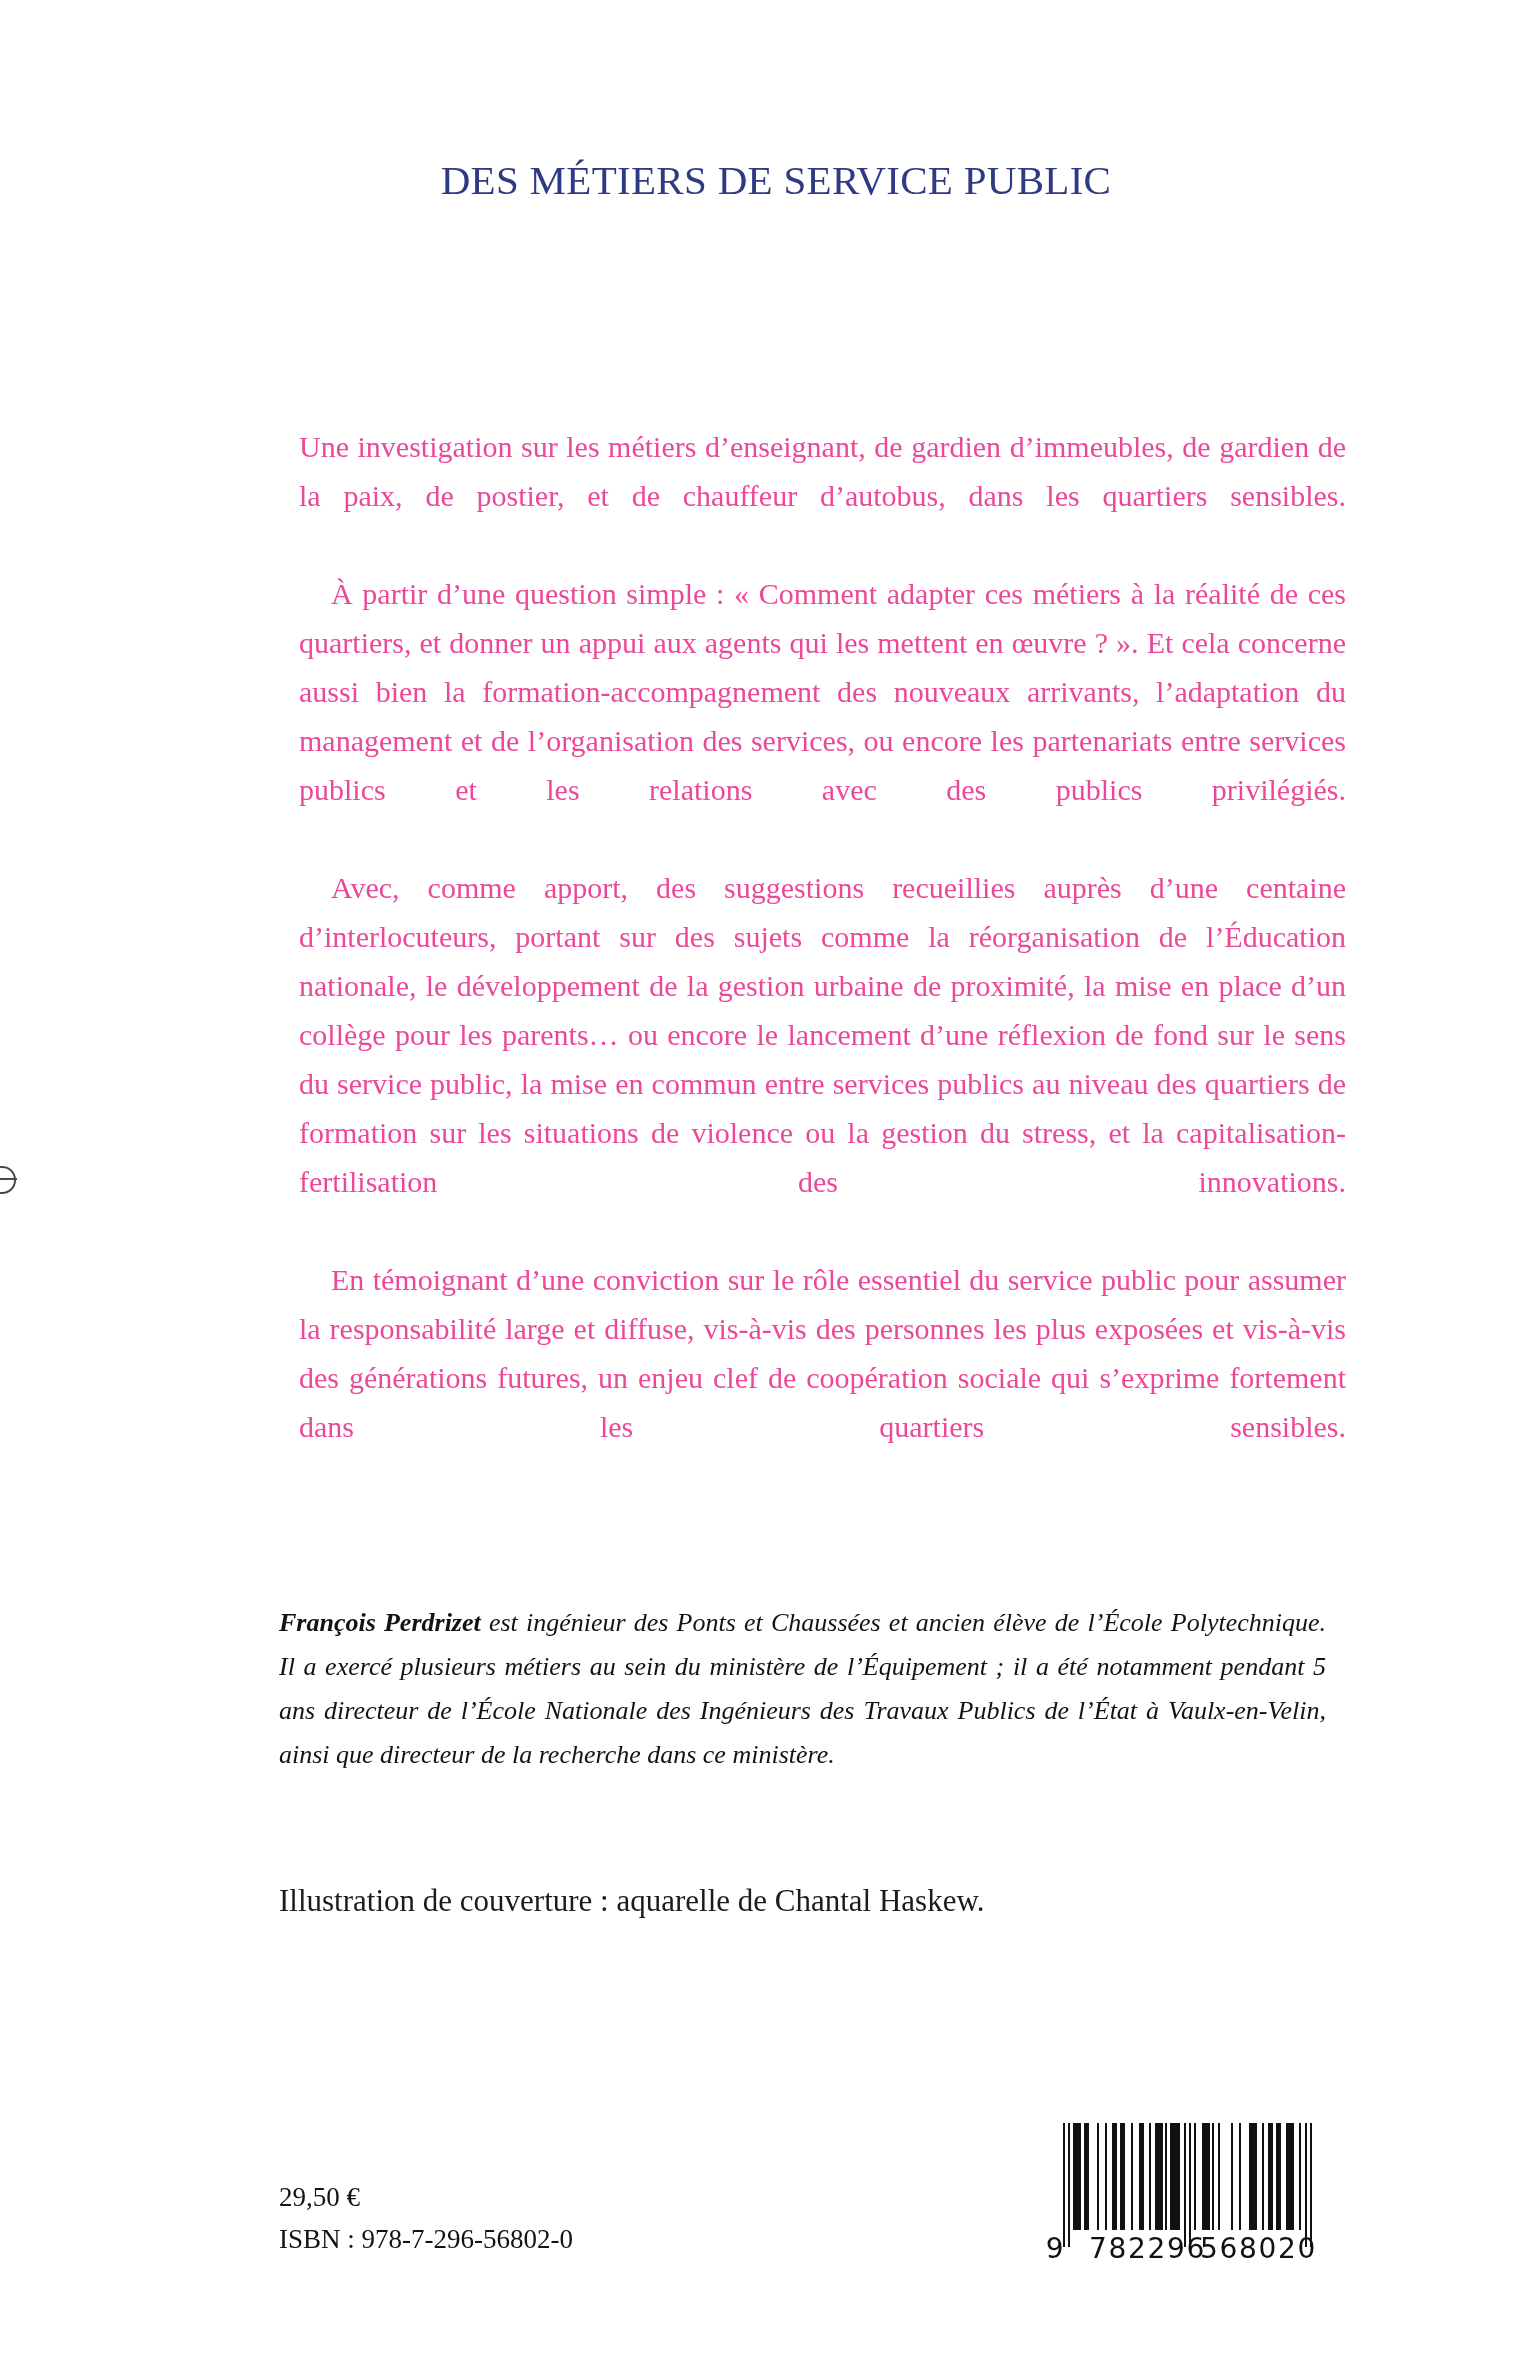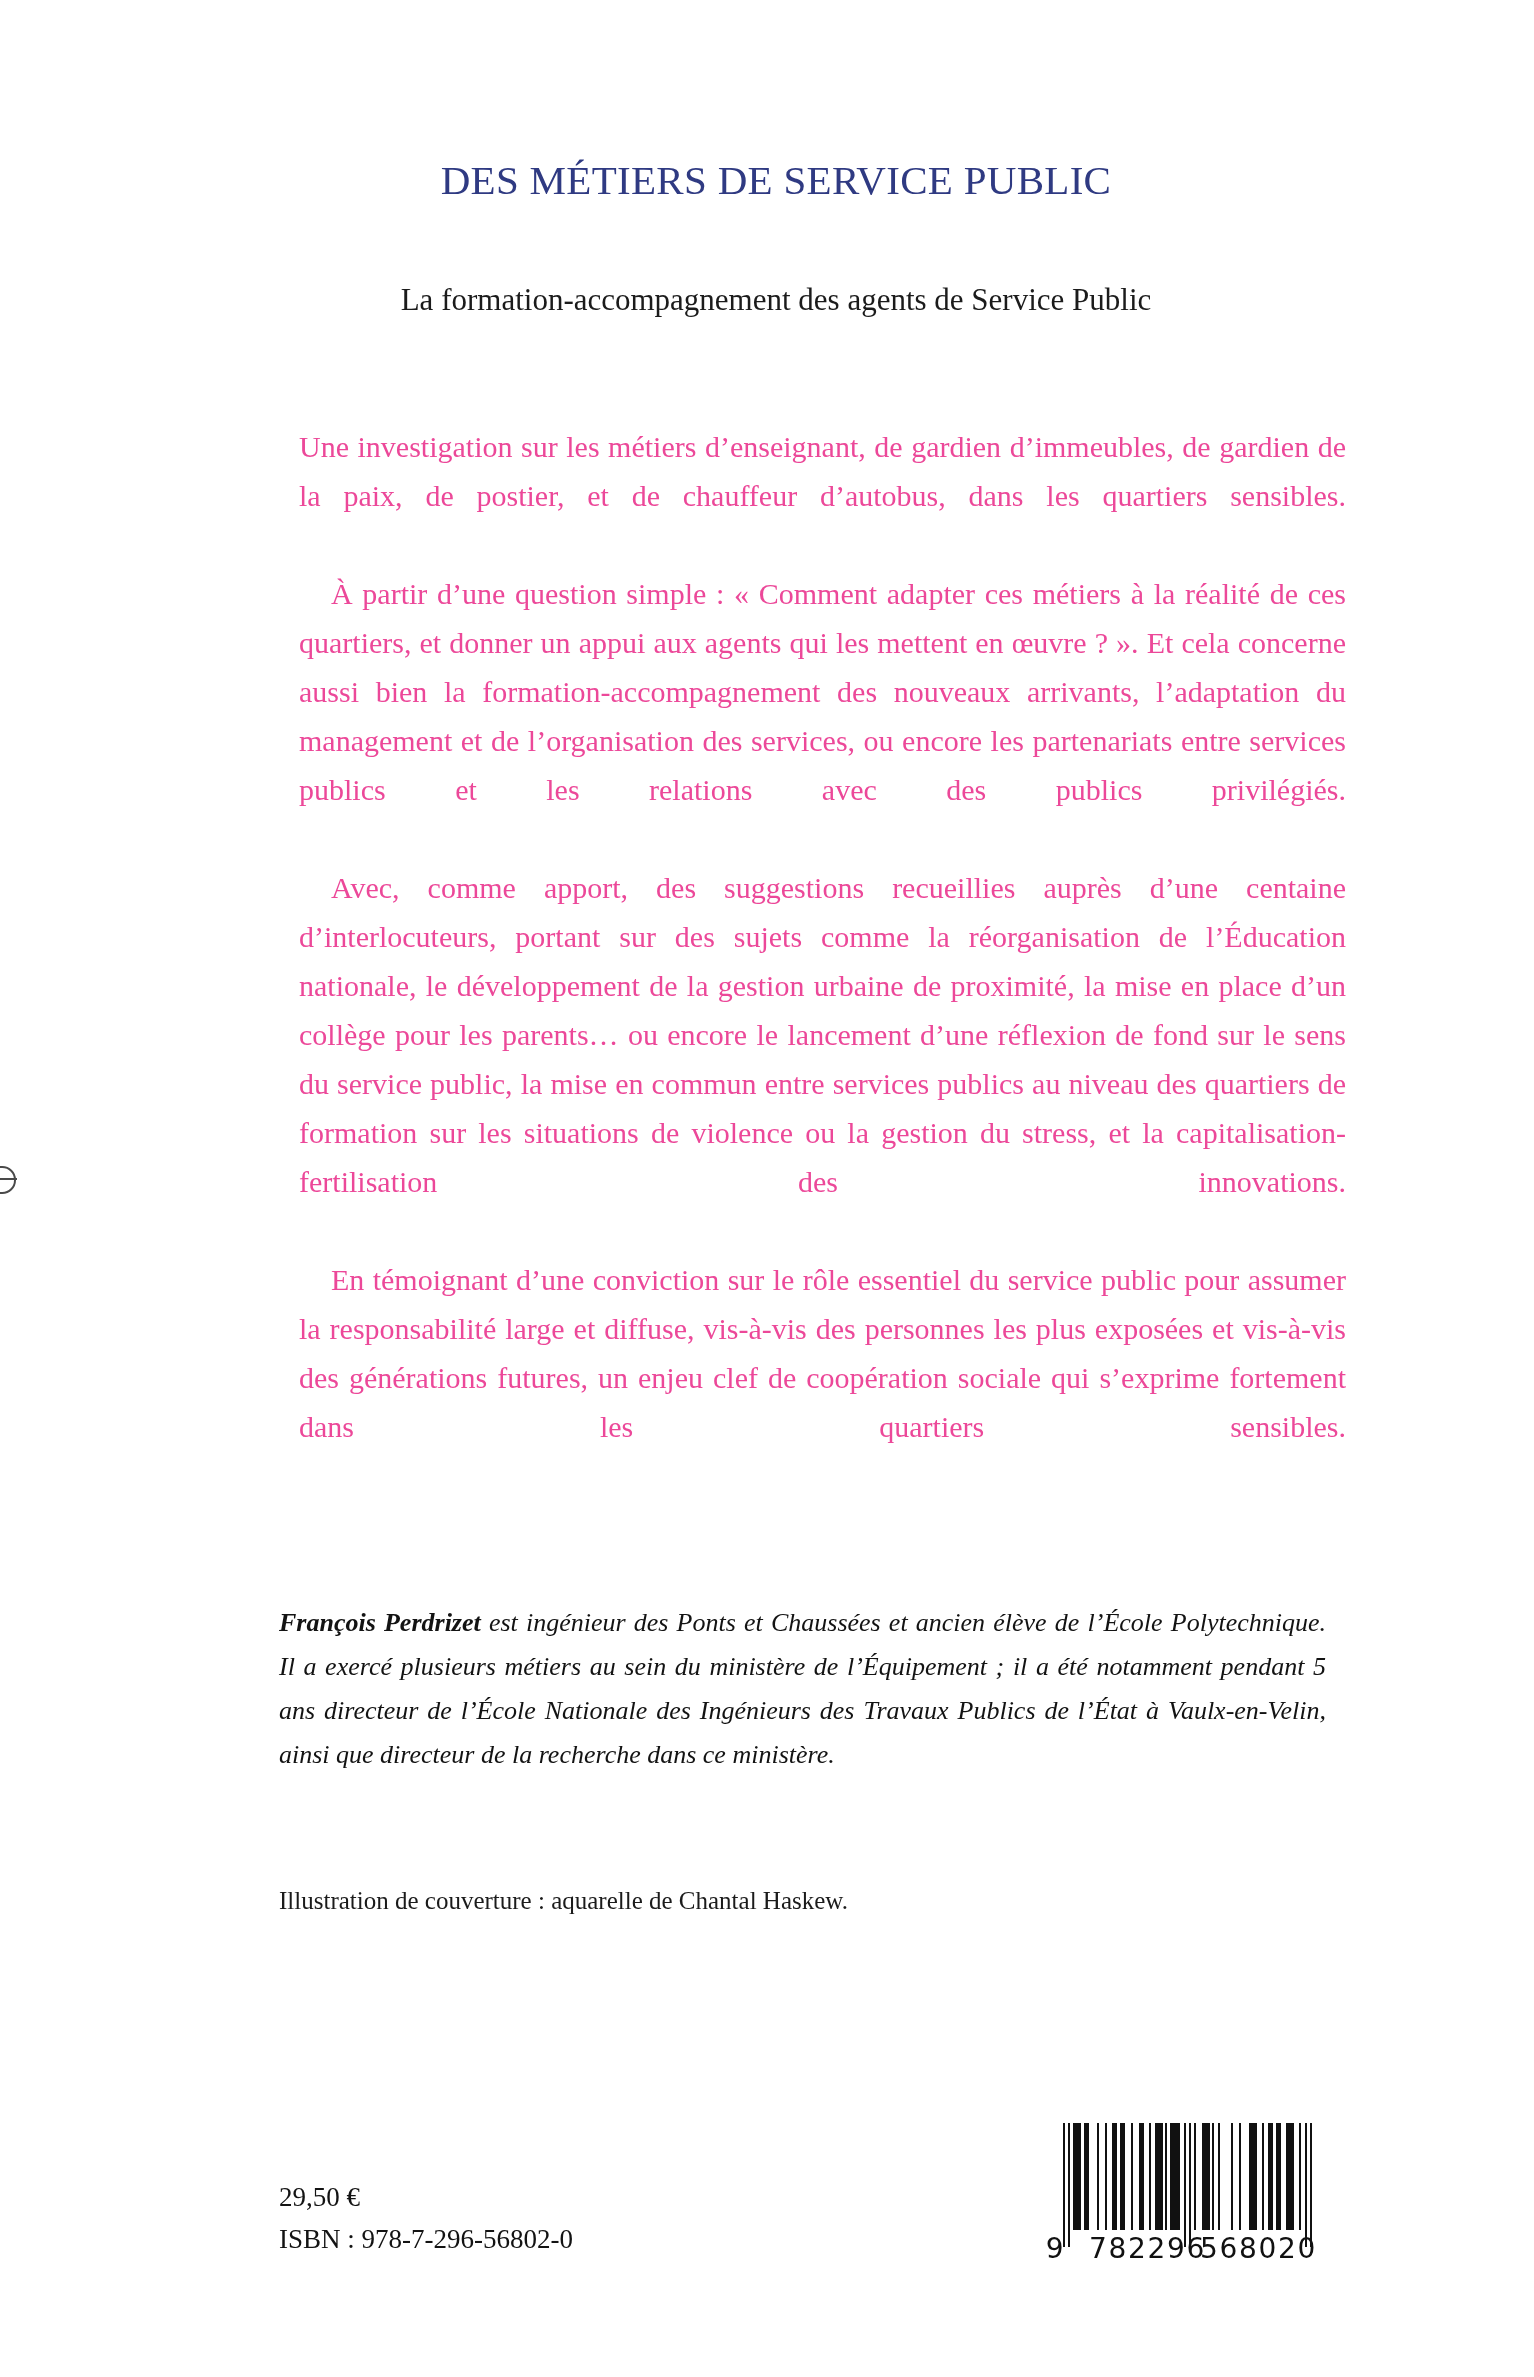--- a/index.html
+++ b/index.html
@@ -115,21 +115,21 @@
     font-weight: bold;
     font-style: italic;
   }
 
   
   .credit {
     position: absolute;
     left: 279px;
     top: 1884px;
     width: 1047px;
-    font-size: 25px;
+    font-size: 31px;
     line-height: 34px;
     color: #1b1b1b;
   }
 
   
   .footer-left {
     position: absolute;
     left: 279px;
     top: 2176px;
     font-size: 27px;
@@ -180,21 +180,20 @@
 <body>
 
 <div class="page">
 
   <div class="spine-mark"></div>
 
   <div class="title-block">
     <div class="title-line">DES MÉTIERS DE SERVICE PUBLIC</div>
   </div>
 
-  <div class="subtitle">La formation-accompagnement des agents de Service Public</div>
 
   <div class="body-block">
     <p>Une investigation sur les métiers d’enseignant, de gardien d’immeubles, de gardien de la paix, de postier, et de chauffeur d’autobus, dans les quartiers sensibles.</p>
     <p class="indented">À partir d’une question simple : « Comment adapter ces métiers à la réalité de ces quartiers, et donner un appui aux agents qui les mettent en œuvre ? ». Et cela concerne aussi bien la formation-accompagnement des nouveaux arrivants, l’adaptation du management et de l’organisation des services, ou encore les partenariats entre services publics et les relations avec des publics privilégiés.</p>
     <p class="indented">Avec, comme apport, des suggestions recueillies auprès d’une centaine d’interlocuteurs, portant sur des sujets comme la réorganisation de l’Éducation nationale, le développement de la gestion urbaine de proximité, la mise en place d’un collège pour les parents… ou encore le lancement d’une réflexion de fond sur le sens du service public, la mise en commun entre services publics au niveau des quartiers de formation sur les situations de violence ou la gestion du stress, et la capitalisation-fertilisation des innovations.</p>
     <p class="indented">En témoignant d’une conviction sur le rôle essentiel du service public pour assumer la responsabilité large et diffuse, vis-à-vis des personnes les plus exposées et vis-à-vis des générations futures, un enjeu clef de coopération sociale qui s’exprime fortement dans les quartiers sensibles.</p>
   </div>
 
   <div class="bio-block">
     <p class="last"><span class="bio-name">François Perdrizet</span><span><span> est ingénieur des Ponts et Chaussées et ancien élève</span> <span>de l’École Polytechnique. Il a exercé plusieurs métiers au sein du ministère de l’Équipement ; il a été notamment pendant 5 ans directeur de l’École Nationale des Ingénieurs des Travaux Publics de l’État à Vaulx-en-Velin, ainsi que directeur de la recherche dans ce ministère.</span></span></p>

